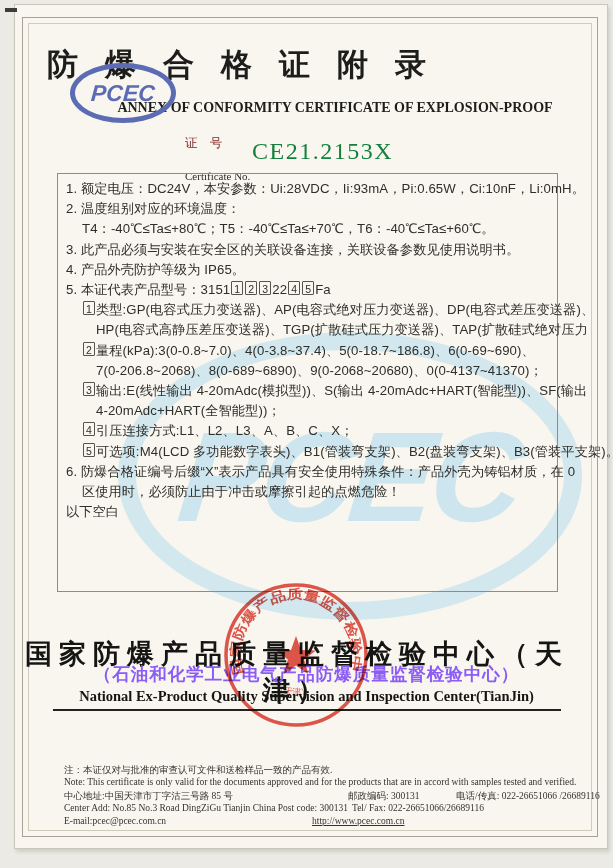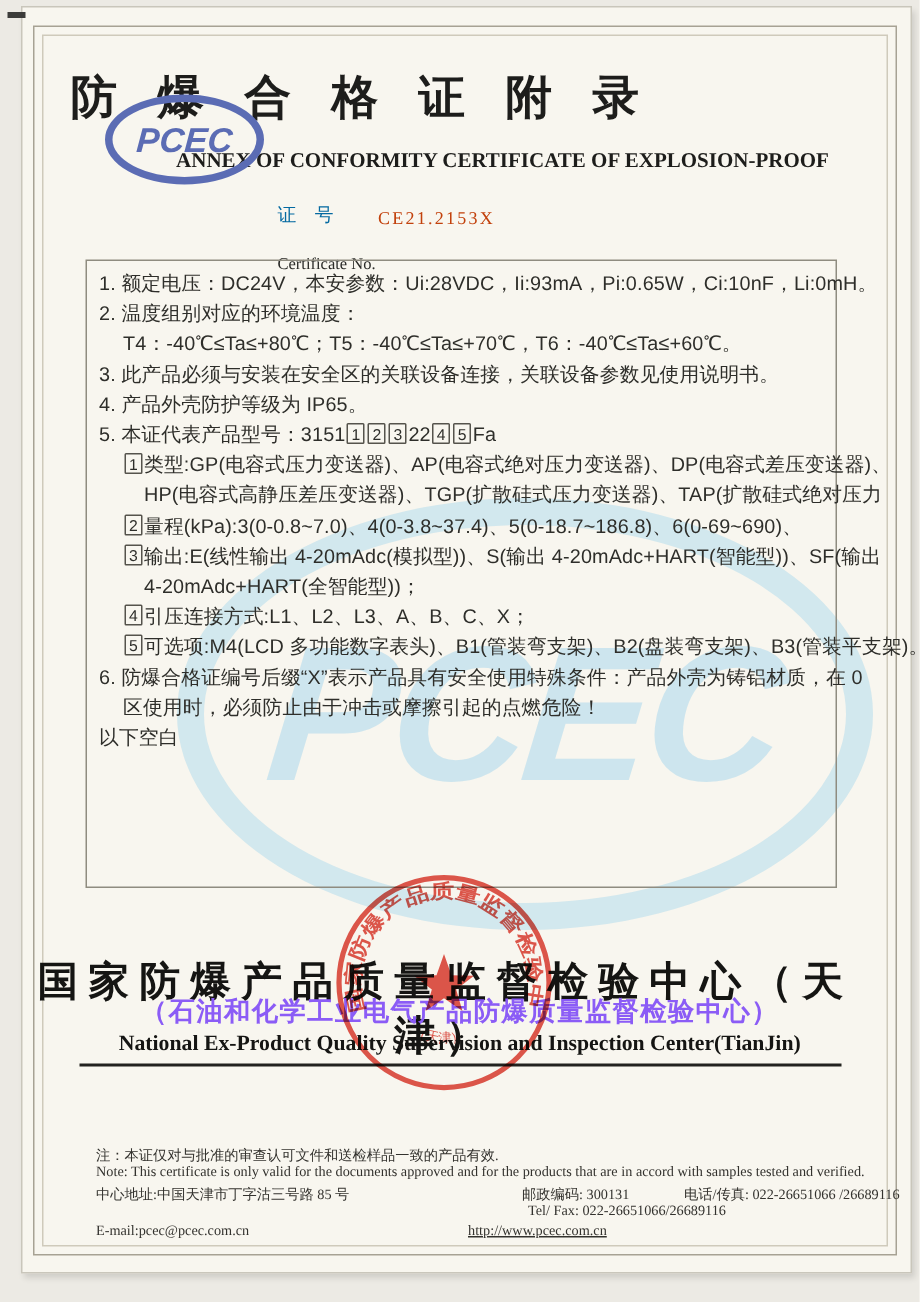--- a/index.html
+++ b/index.html
@@ -58,29 +58,29 @@
     font-family:"Liberation Sans",sans-serif;font-weight:bold;font-style:italic;
     font-size:23px;color:#5b6cb4;letter-spacing:0px;transform:skewX(-4deg);
   }
   .subtitle-en{
     position:absolute;left:110px;top:100px;width:450px;text-align:center;
     font-family:"Liberation Serif",serif;font-weight:bold;font-size:14px;
     color:#1d1d1b;z-index:2;letter-spacing:0px;
   }
   .cert-row{position:absolute;left:185px;top:135px;z-index:2;}
   .cert-label-cn{
-    font-family:"Liberation Serif",serif;font-size:12.5px;color:#0369a1;
+    font-family:"Liberation Serif",serif;font-size:12.5px;color:#7f1d1d;
     white-space:pre;letter-spacing:2px;
   }
   .cert-label-en{
     font-family:Liberation Serif, serif;font-size:11px;color:#2b2b28;margin-top:18px;
   }
   .cert-number{
     position:absolute;left:252px;top:138px;z-index:2;
-    font-family:"Liberation Serif",serif;font-size:12px;color:#c2410c;
+    font-family:"Liberation Serif",serif;font-size:24px;color:#15803d;
     letter-spacing:1.5px;
   }
 
   
   .content-box{
     position:absolute;left:57px;top:173px;width:501px;height:419px;
     border:1px solid #8f8c80;z-index:2;background:transparent;
     padding:5px 7px 0 7px;box-sizing:border-box;
   }
   .bline{
@@ -171,20 +171,21 @@
   <div class="bline ind0">
     <span>5. 本证代表产品型号：3151</span><span class="mbox">1</span><span class="mbox">2</span><span class="mbox">3</span><span>22</span><span class="mbox">4</span><span class="mbox">5</span><span>Fa</span>
   </div>
   <div class="bline ind1">
     <span class="mbox">1</span><span>类型:GP(电容式压力变送器)、AP(电容式绝对压力变送器)、DP(电容式差压变送器)、</span>
   </div>
   <div class="bline ind2">HP(电容式高静压差压变送器)、TGP(扩散硅式压力变送器)、TAP(扩散硅式绝对压力</div>
   <div class="bline ind1">
     <span class="mbox">2</span><span>量程(kPa):3(0-0.8~7.0)、4(0-3.8~37.4)、5(0-18.7~186.8)、6(0-69~690)、</span>
   </div>
+  <div class="bline ind2">7(0-206.8~2068)、8(0-689~6890)、9(0-2068~20680)、0(0-4137~41370)；</div>
   <div class="bline ind1">
     <span class="mbox">3</span><span>输出:E(线性输出 4-20mAdc(模拟型))、S(输出 4-20mAdc+HART(智能型))、SF(输出</span>
   </div>
   <div class="bline ind2">4-20mAdc+HART(全智能型))；</div>
   <div class="bline ind1">
     <span class="mbox">4</span><span>引压连接方式:L1、L2、L3、A、B、C、X；</span>
   </div>
   <div class="bline ind1">
     <span class="mbox">5</span><span>可选项:M4(LCD 多功能数字表头)、B1(管装弯支架)、B2(盘装弯支架)、B3(管装平支架)。</span>
   </div>
@@ -219,19 +220,20 @@
   </div>
   <div class="frow">
     <span class="fabs" style="left:0">Note: This certificate is only valid for the documents approved and for the products that are in accord with samples tested and verified.</span>
   </div>
   <div class="frow">
     <span class="fabs" style="left:0">中心地址:中国天津市丁字沽三号路 85 号</span>
     <span class="fabs f-post">邮政编码: 300131</span>
     <span class="fabs f-telcn">电话/传真: 022-26651066 /26689116</span>
   </div>
   <div class="frow">
+    <span class="fabs" style="left:0">Center Add: No.85 No.3 Road DingZiGu Tianjin China Post code: 300131</span>
     <span class="fabs f-telen">Tel/ Fax: 022-26651066/26689116</span>
   </div>
   <div class="frow">
     <span class="fabs" style="left:0">E-mail:pcec@pcec.com.cn</span>
     <span class="fabs f-web">http://www.pcec.com.cn</span>
   </div>
 </div>
 
 </body></html>

